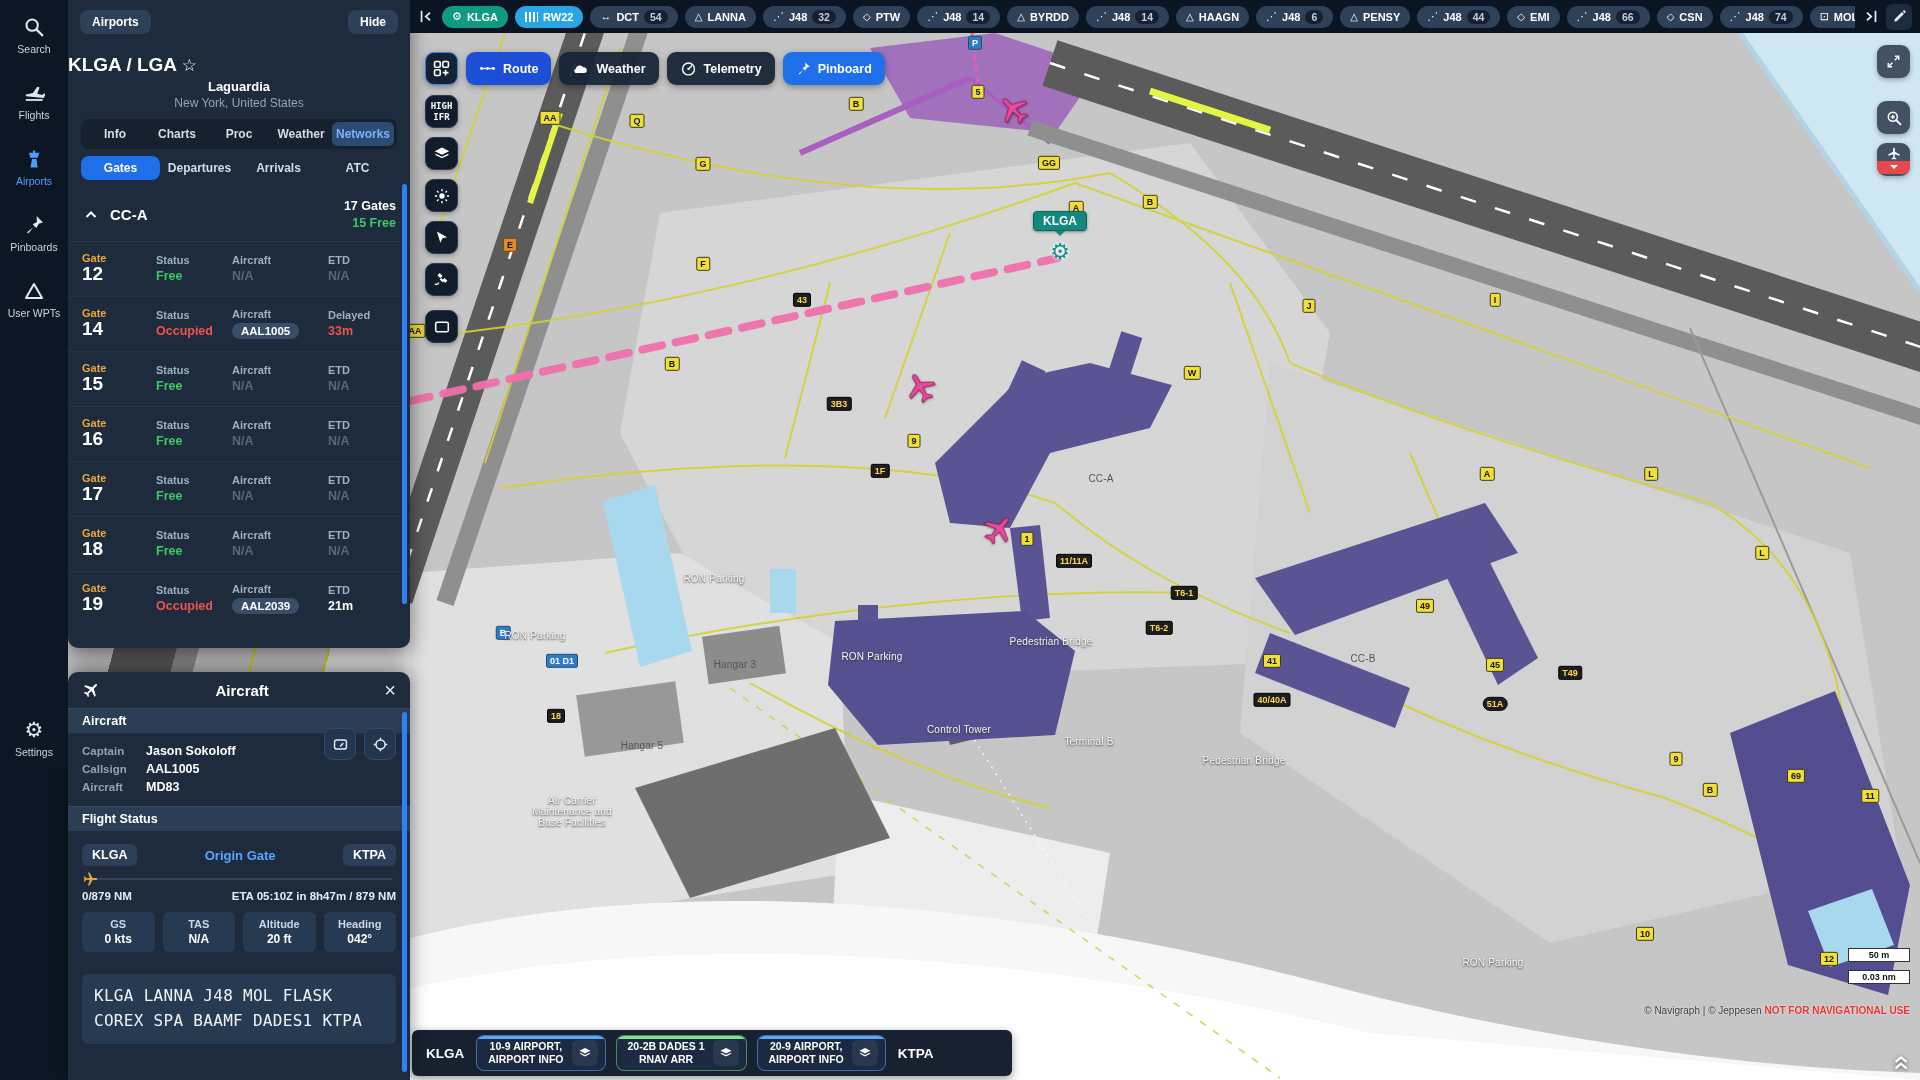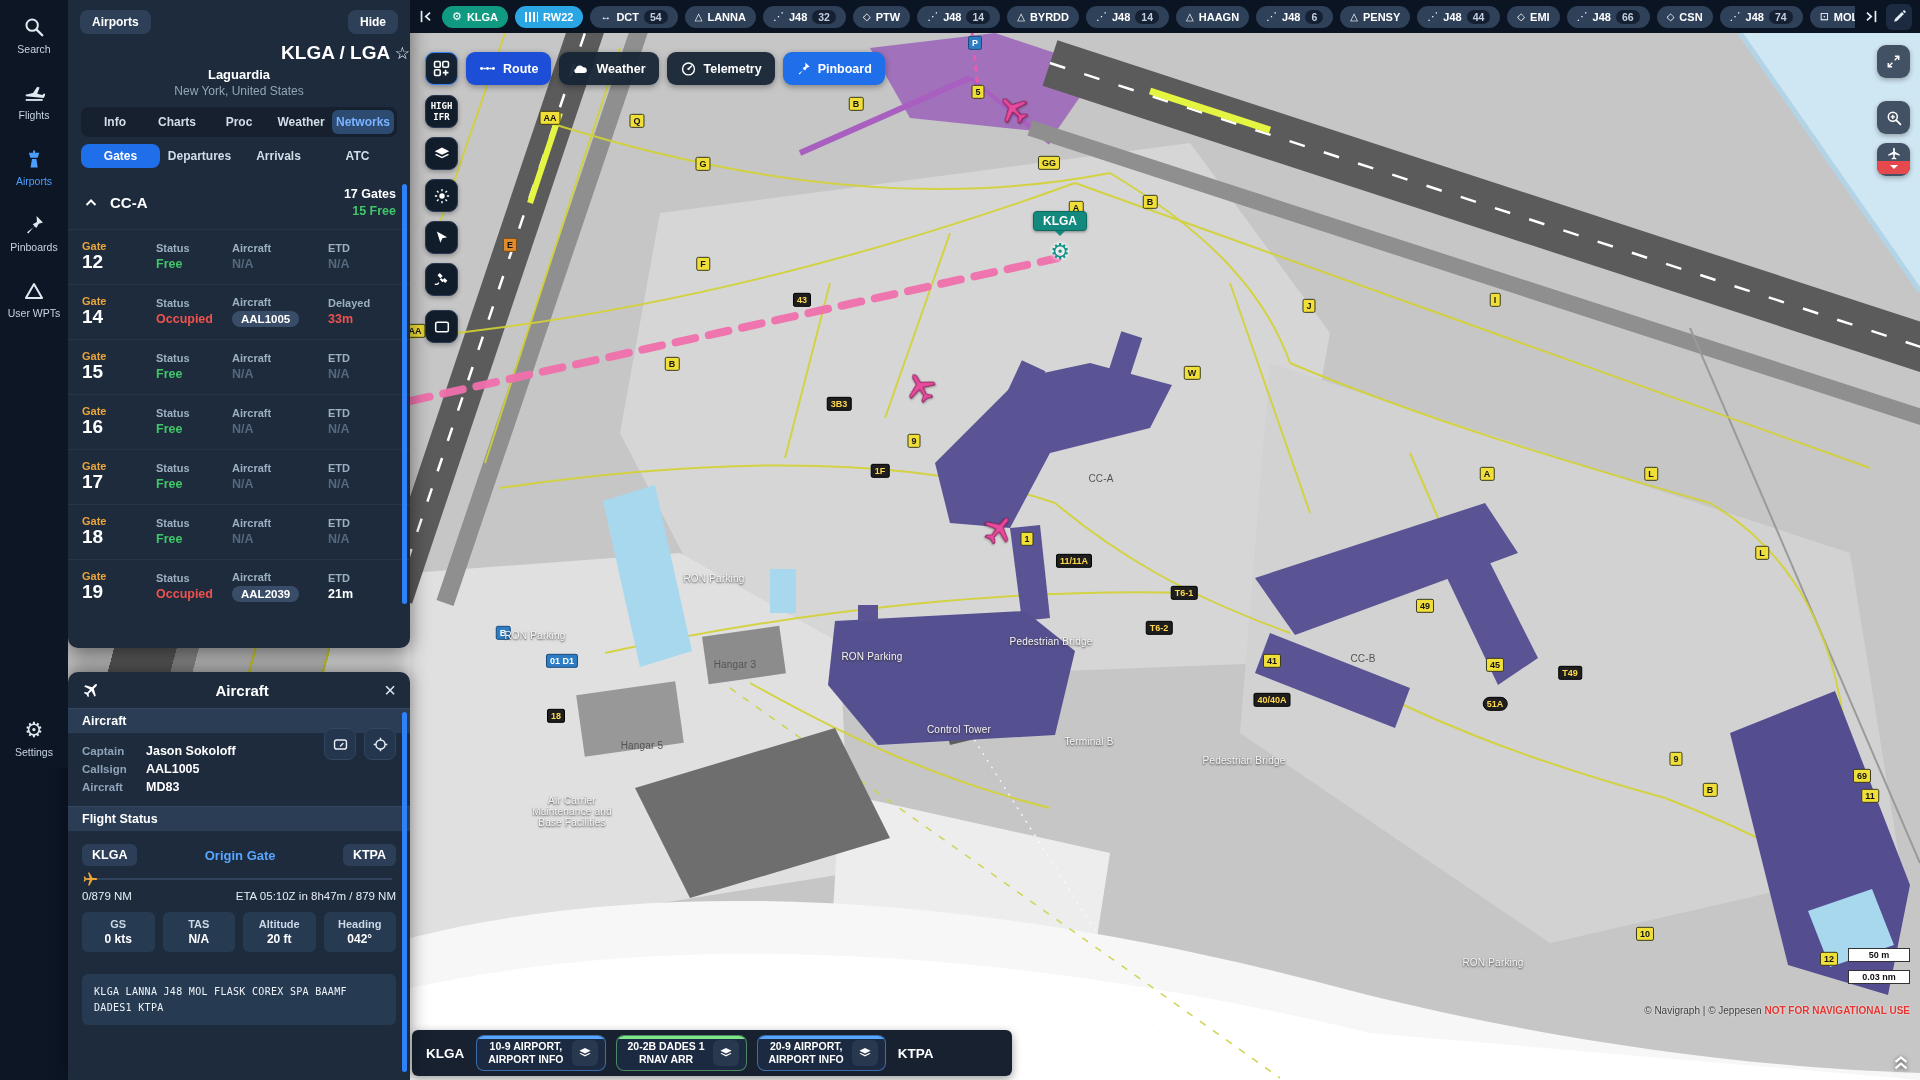--- a/index.html
+++ b/index.html
@@ -15,21 +15,21 @@
   .rail-item.active, .rail-item.active .rlab { color:#4d9fff; }
   .rail-item.settings { margin-top:auto; }
   .gear-glyph { font-size:21px; line-height:22px; }
 
   
   .panel { position:absolute; left:68px; top:0; width:342px; background:#1d2b3d; z-index:40;
     box-shadow:0 6px 20px rgba(0,0,0,.5); }
   .panel-top { height:648px; border-radius:0 0 10px 10px; overflow:hidden; }
   .p-row1 { display:flex; justify-content:space-between; align-items:center; padding:10px 12px 2px; }
   .mini-btn { background:#2e4058; border-radius:8px; padding:5px 12px; font-size:12px; font-weight:bold; cursor:pointer; }
-  .p-title { text-align:right; font-size:19px; font-weight:bold; margin-top:6px; }
+  .p-title { text-align:left; font-size:19px; font-weight:bold; margin-top:18px; }
   .p-title .star { font-weight:normal; font-size:17px; }
   .p-sub { text-align:center; font-size:13px; font-weight:bold; margin-top:3px; }
   .p-loc { text-align:center; font-size:12px; color:#93a5b8; margin-top:2px; }
   .tabs { display:flex; background:#16202e; border-radius:8px; margin:9px 13px 0; padding:3px; }
   .tab { flex:1; text-align:center; font-size:12px; font-weight:bold; color:#d3dde8; padding:5px 0; border-radius:6px; cursor:pointer; }
   .tab.active { background:#2d4a71; color:#7ab3ff; }
   .subtabs { display:flex; align-items:center; margin:7px 13px 9px; }
   .subtab { flex:1; text-align:center; font-size:12px; font-weight:bold; color:#d3dde8; padding:5px 0; border-radius:8px; cursor:pointer; }
   .subtab.active { background:#1f6feb; color:#fff; }
   .strip { background:#2a3d55; padding:5px 14px; font-size:12.5px; font-weight:bold;
@@ -62,27 +62,27 @@
   .af-btns { position:absolute; right:14px; top:14px; display:flex; gap:8px; }
   .sq-btn { width:32px; height:32px; background:#24364e; border:1px solid #33475f; border-radius:8px;
     display:flex; align-items:center; justify-content:center; color:#e8eef5; cursor:pointer; }
   .fs-block { padding:4px 14px 10px; }
   .fs-row { display:flex; align-items:center; margin:8px 0 4px; }
   .fs-pill { background:#2c3e58; border-radius:6px; padding:4px 10px; font-weight:bold; font-size:12.5px; cursor:pointer; }
   .fs-link { flex:1; text-align:center; color:#58a6ff; font-weight:bold; font-size:13px; cursor:pointer; }
   .fs-prog { position:relative; height:18px; }
   .fs-track { position:absolute; left:4px; right:4px; top:8px; height:2px; background:#31435c; }
   .fs-plane { position:absolute; left:0; top:1px; color:#eda63a; transform:rotate(90deg); }
-  .fs-meta { display:flex; justify-content:space-between; font-size:11.5px; font-weight:normal; color:#e6edf5; margin:2px 0 10px; }
+  .fs-meta { display:flex; justify-content:space-between; font-size:11.5px; font-weight:bold; color:#e6edf5; margin:2px 0 10px; }
   .stats { display:grid; grid-template-columns:repeat(4,1fr); gap:8px; }
   .stat { background:#263a52; border-radius:6px; padding:6px 2px; text-align:center; }
   .stat .sl { font-size:11px; font-weight:bold; color:#cbd8e6; }
   .stat .sv { font-size:12px; font-weight:bold; margin-top:2px; }
   .route-box { margin:12px 14px; background:#263a52; border-radius:6px; padding:10px 12px;
-    font-family:"DejaVu Sans Mono", monospace; font-size:10px; color:#eef3f8; line-height:1.55; letter-spacing:.3px; }
+    font-family:"DejaVu Sans Mono", monospace; font-size:16px; color:#eef3f8; line-height:1.55; letter-spacing:.3px; }
 
   
   .map-gap { position:absolute; left:68px; top:600px; width:342px; height:100px; z-index:35;
     background:linear-gradient(105deg,#c6c6c6 0 16%,#5b5b5b 16% 33%,#8f8f8f 33% 39%,#c6c6c6 39% 54%,#d2d232 54% 54.7%,#c6c6c6 54.7% 74%,#d2d232 74% 74.7%,#e6e6e6 74.7%); }
 
   
   .topbar { position:absolute; left:410px; top:0; width:1510px; height:33px; background:#0a1422; z-index:45;
     display:flex; align-items:center; gap:7px; padding:0 8px; }
   .tb-ic { color:#e7eef6; flex:none; cursor:pointer; }
   .chips { display:flex; gap:7px; flex:1; overflow:hidden; align-items:center; }
@@ -303,21 +303,21 @@
       <span class="sign b" style="left: 146px; top: 683px; transform: translate(-50%, -50%);">18</span>
       <span class="sign u" style="left: 152px; top: 628px; transform: translate(-50%, -50%);">01 D1</span>
       <span class="sign u" style="left: 93px; top: 600px; transform: translate(-50%, -50%);">B</span>
       <span class="sign y" style="left: 1015px; top: 573px; transform: translate(-50%, -50%);">49</span>
       <span class="sign y" style="left: 862px; top: 628px; transform: translate(-50%, -50%);">41</span>
       <span class="sign y" style="left: 1085px; top: 632px; transform: translate(-50%, -50%);">45</span>
       <span class="sign b" style="left: 862px; top: 667px; transform: translate(-50%, -50%);">40/40A</span>
       <span class="sign b" style="left: 1085px; top: 671px; transform: translate(-50%, -50%); border-radius: 7px;">51A</span>
       <span class="sign b" style="left: 1160px; top: 640px; transform: translate(-50%, -50%);">T49</span>
       <span class="sign y" style="left: 1266px; top: 726px; transform: translate(-50%, -50%);">9</span>
-      <span class="sign y" style="left: 1452px; top: 743px; transform: translate(-50%, -50%);">69</span>
+      <span class="sign y" style="left: 1386px; top: 743px; transform: translate(-50%, -50%);">69</span>
       <span class="sign y" style="left: 1460px; top: 763px; transform: translate(-50%, -50%);">11</span>
       <span class="sign y" style="left: 1235px; top: 901px; transform: translate(-50%, -50%);">10</span>
       <span class="sign y" style="left: 1419px; top: 926px; transform: translate(-50%, -50%);">12</span>
       <span class="sign u" style="left: 565px; top: 10px; transform: translate(-50%, -50%);">P</span>
       <span class="sign y" style="left: 568px; top: 59px; transform: translate(-50%, -50%);">5</span>
       <span class="sign y" style="left: 1352px; top: 520px; transform: translate(-50%, -50%);">L</span>
       <span class="sign y" style="left: 1300px; top: 757px; transform: translate(-50%, -50%);">B</span>
     </div>
   <div class="overlay">
 

